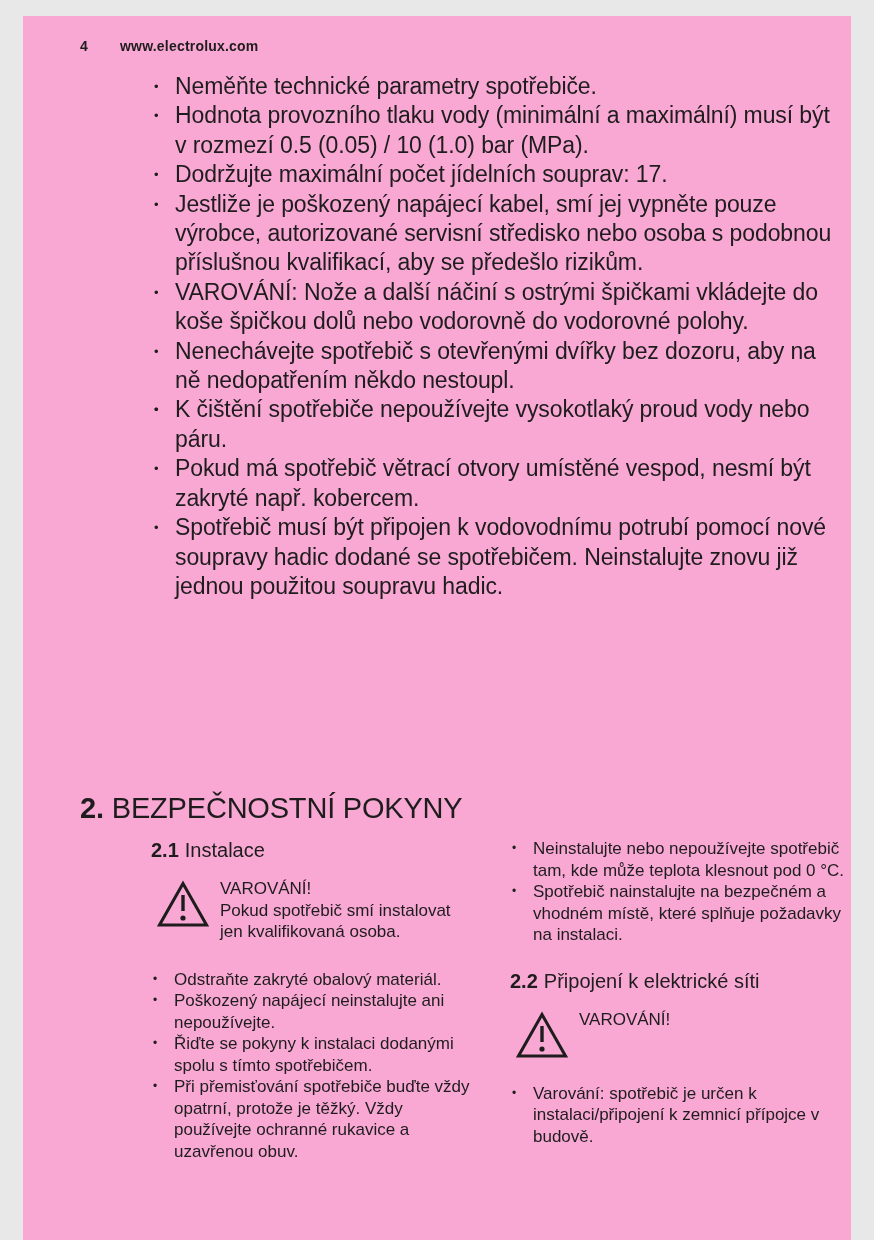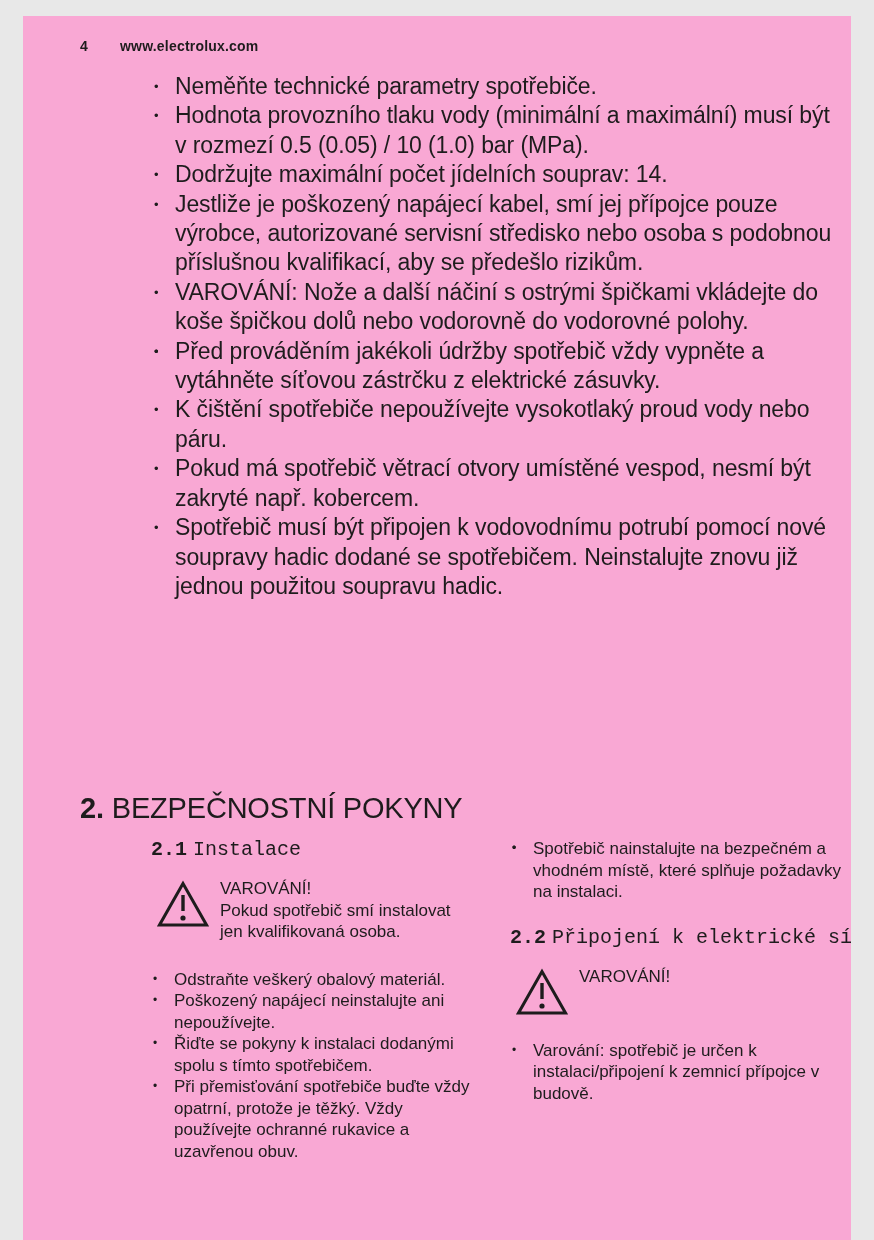--- a/index.html
+++ b/index.html
@@ -69,21 +69,20 @@
   }
   .col-left  { width: 330px; margin-right: 29px; }
   .col-right { width: 335px; }
 
   .subsection {
     margin: 0 0 16px 0;
     font-size: 20px;
     line-height: 24px;
     font-weight: 400;
     white-space: nowrap;
-    font-family: Liberation Mono, monospace;
   }
   .subsection .sub-num { font-weight: 700; margin-right: 6px; }
 
   
   .warning { display: flex; margin: 0 0 26px 6px; }
   .warn-icon { flex: 0 0 auto; width: 52px; height: 48px; margin-right: 11px; margin-top: 2px; }
   .warn-text { width: 238px; font-size: 17px; line-height: 21.5px; }
   .warn-label { font-weight: 400; }
 
   
@@ -107,25 +106,25 @@
 
 <div class="page">
 
   <header class="page-header">
     <span class="page-num">4</span><span class="site">www.electrolux.com</span>
   </header>
 
   <ul class="intro-list">
     <li><span class="blt">•</span><span>Neměňte technické parametry spotřebiče.</span></li>
     <li><span class="blt">•</span><span>Hodnota provozního tlaku vody (minimální a maximální) musí být v rozmezí 0.5 (0.05) / 10 (1.0) bar (MPa).</span></li>
-    <li><span class="blt">•</span><span>Dodržujte maximální počet jídelních souprav: 14.</span></li>
-    <li><span class="blt">•</span><span>Jestliže je poškozený napájecí kabel, smí jej přípojce pouze výrobce, autorizované servisní středisko nebo osoba s podobnou příslušnou kvalifikací, aby se předešlo rizikům.</span></li>
+    <li><span class="blt">•</span><span>Dodržujte maximální počet jídelních souprav: 17.</span></li>
+    <li><span class="blt">•</span><span>Jestliže je poškozený napájecí kabel, smí jej vypněte pouze výrobce, autorizované servisní středisko nebo osoba s podobnou příslušnou kvalifikací, aby se předešlo rizikům.</span></li>
     <li><span class="blt">•</span><span>VAROVÁNÍ: Nože a další náčiní s ostrými špičkami vkládejte do koše špičkou dolů nebo vodorovně do vodorovné polohy.</span></li>
+    <li><span class="blt">•</span><span>Nenechávejte spotřebič s otevřenými dvířky bez dozoru, aby na ně nedopatřením někdo nestoupl.</span></li>
     <li><span class="blt">•</span></li>
-    <li><span class="blt">•</span><span>Před prováděním jakékoli údržby spotřebič vždy vypněte a vytáhněte síťovou zástrčku z elektrické zásuvky.</span></li>
     <li><span class="blt">•</span><span>K čištění spotřebiče nepoužívejte vysokotlaký proud vody nebo páru.</span></li>
     <li><span class="blt">•</span><span>Pokud má spotřebič větrací otvory umístěné vespod, nesmí být zakryté např. kobercem.</span></li>
     <li><span class="blt">•</span><span>Spotřebič musí být připojen k vodovodnímu potrubí pomocí nové soupravy hadic dodané se spotřebičem. Neinstalujte znovu již jednou použitou soupravu hadic.</span></li>
   </ul>
 
   <h1 class="section-heading">
     <span class="sec-num">2.</span><span class="sec-title">BEZPEČNOSTNÍ POKYNY</span>
   </h1>
 
   <div class="columns">
@@ -141,30 +140,30 @@
           <line x1="26" y1="15" x2="26" y2="31" stroke="#1e1c1d" stroke-width="3.4"></line>
           <circle cx="26" cy="38" r="2.6" fill="#1e1c1d"></circle>
         </svg>
         <div class="warn-text">
           <div class="warn-label">VAROVÁNÍ!</div>
           <div class="warn-body">Pokud spotřebič smí instalovat jen kvalifikovaná osoba.</div>
         </div>
       </div>
 
       <ul class="col-list">
-        <li><span class="blt">•</span><span>Odstraňte veškerý obalový materiál.</span></li>
+        <li><span class="blt">•</span><span>Odstraňte zakryté obalový materiál.</span></li>
         <li><span class="blt">•</span><span>Poškozený napájecí neinstalujte ani nepoužívejte.</span></li>
         <li><span class="blt">•</span><span>Řiďte se pokyny k instalaci dodanými spolu s tímto spotřebičem.</span></li>
         <li><span class="blt">•</span><span>Při přemisťování spotřebiče buďte vždy opatrní, protože je těžký. Vždy používejte ochranné rukavice a uzavřenou obuv.</span></li>
       </ul>
     </div>
 
     <div class="col col-right">
       <ul class="col-list top">
-        <li><span class="blt">•</span></li>
+        <li><span class="blt">•</span><span>Neinstalujte nebo nepoužívejte spotřebič tam, kde může teplota klesnout pod 0 °C.</span></li>
         <li><span class="blt">•</span><span>Spotřebič nainstalujte na bezpečném a vhodném místě, které splňuje požadavky na instalaci.</span></li>
       </ul>
 
       <h2 class="subsection">
         <span class="sub-num">2.2</span><span class="sub-title">Připojení k elektrické síti</span>
       </h2>
 
       <div class="warning">
         <svg class="warn-icon" viewBox="0 0 52 48" aria-hidden="true">
           <polygon points="26,3.5 2.5,45 49.5,45" fill="none" stroke="#1e1c1d" stroke-width="3" stroke-linejoin="miter"></polygon>

